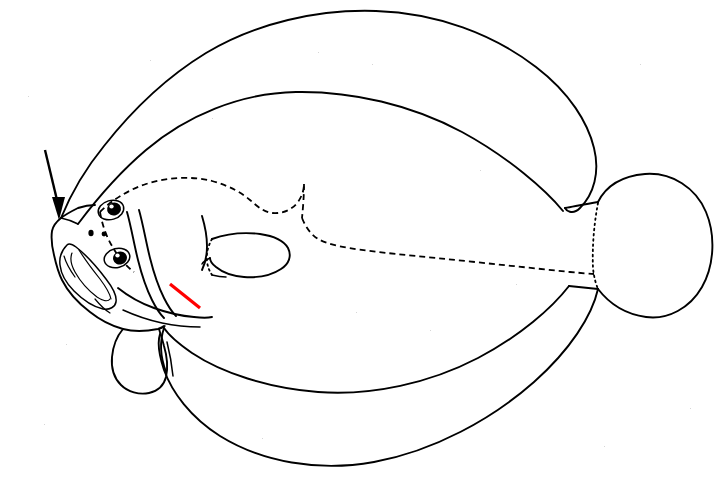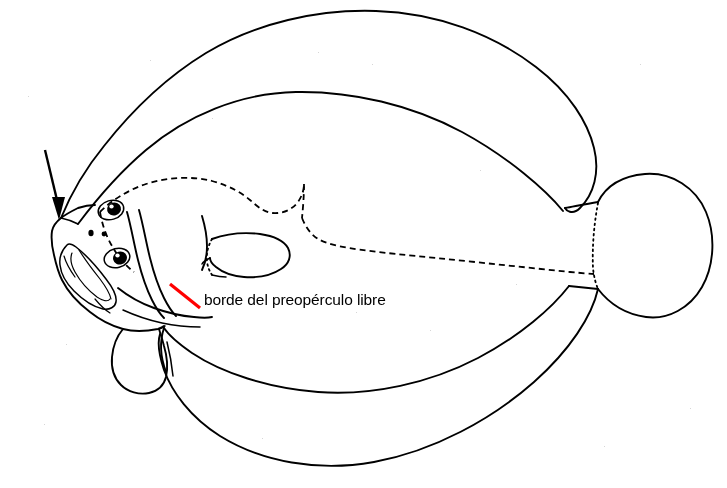--- a/index.html
+++ b/index.html
@@ -296,21 +296,20 @@
       <line class="arrow-shaft" x1="45" y1="150" x2="57" y2="200"></line>
       <polygon class="arrow-head" points="52,197 65,197 59,220"></polygon>
     </g>
 
     <g>
       <line class="leader-red" x1="170" y1="284" x2="200" y2="308" stroke="#ff0000"></line>
     </g>
 
   </svg>
 
-  <div id="callout-label">borde del preopérculo libre</div>
 
   <div class="speck" style="left:318px;top:52px;"></div>
   <div class="speck" style="left:372px;top:64px;"></div>
   <div class="speck" style="left:640px;top:64px;"></div>
   <div class="speck" style="left:212px;top:118px;"></div>
   <div class="speck" style="left:480px;top:170px;"></div>
   <div class="speck" style="left:516px;top:284px;"></div>
   <div class="speck" style="left:66px;top:344px;"></div>
   <div class="speck" style="left:44px;top:424px;"></div>
   <div class="speck" style="left:262px;top:438px;"></div>

